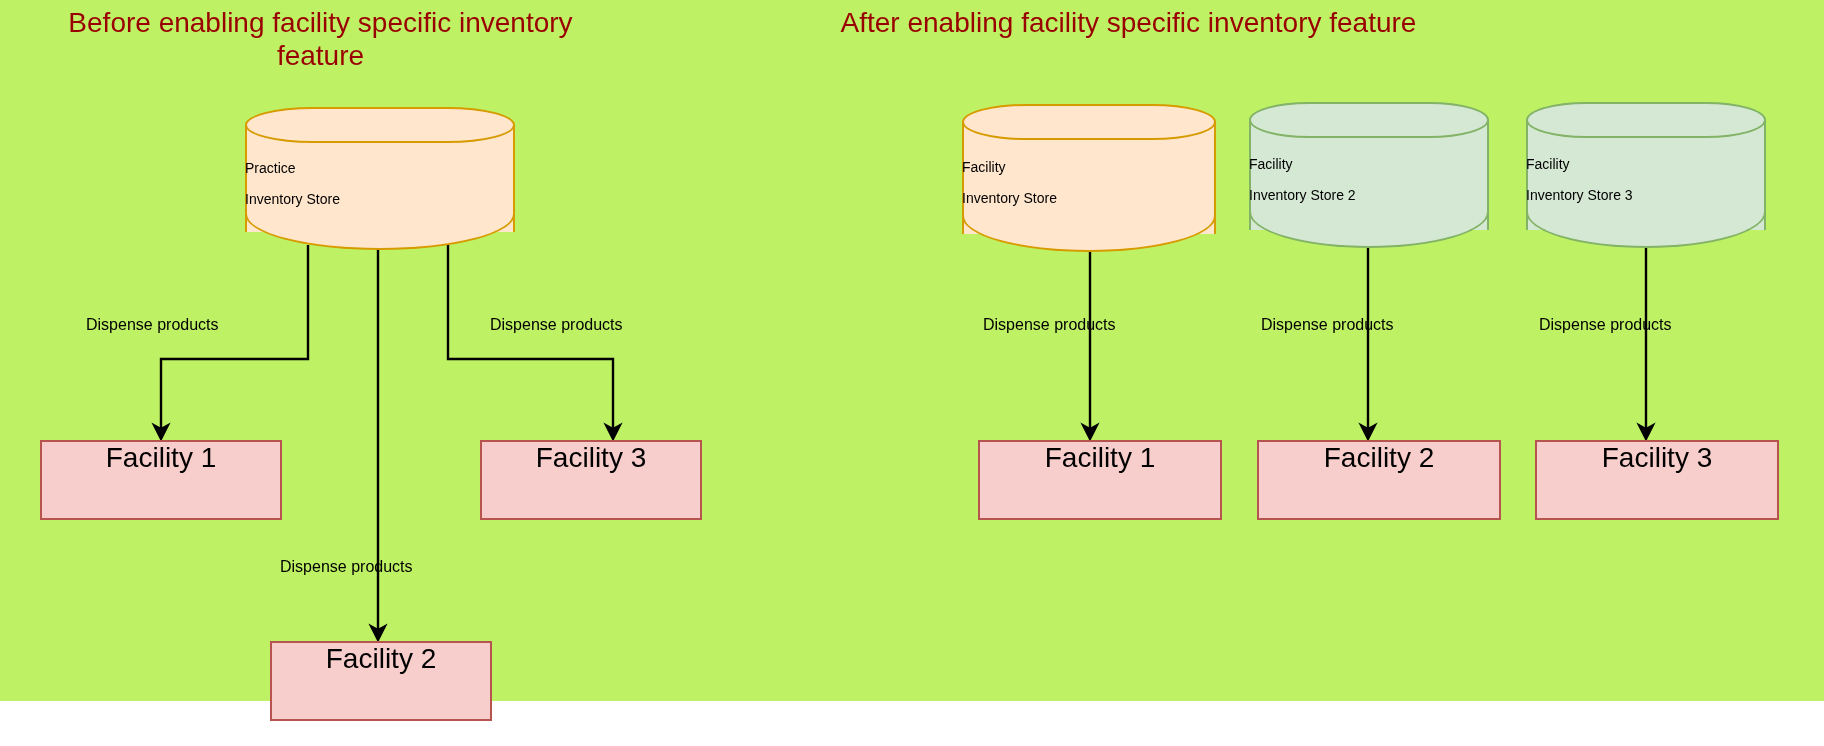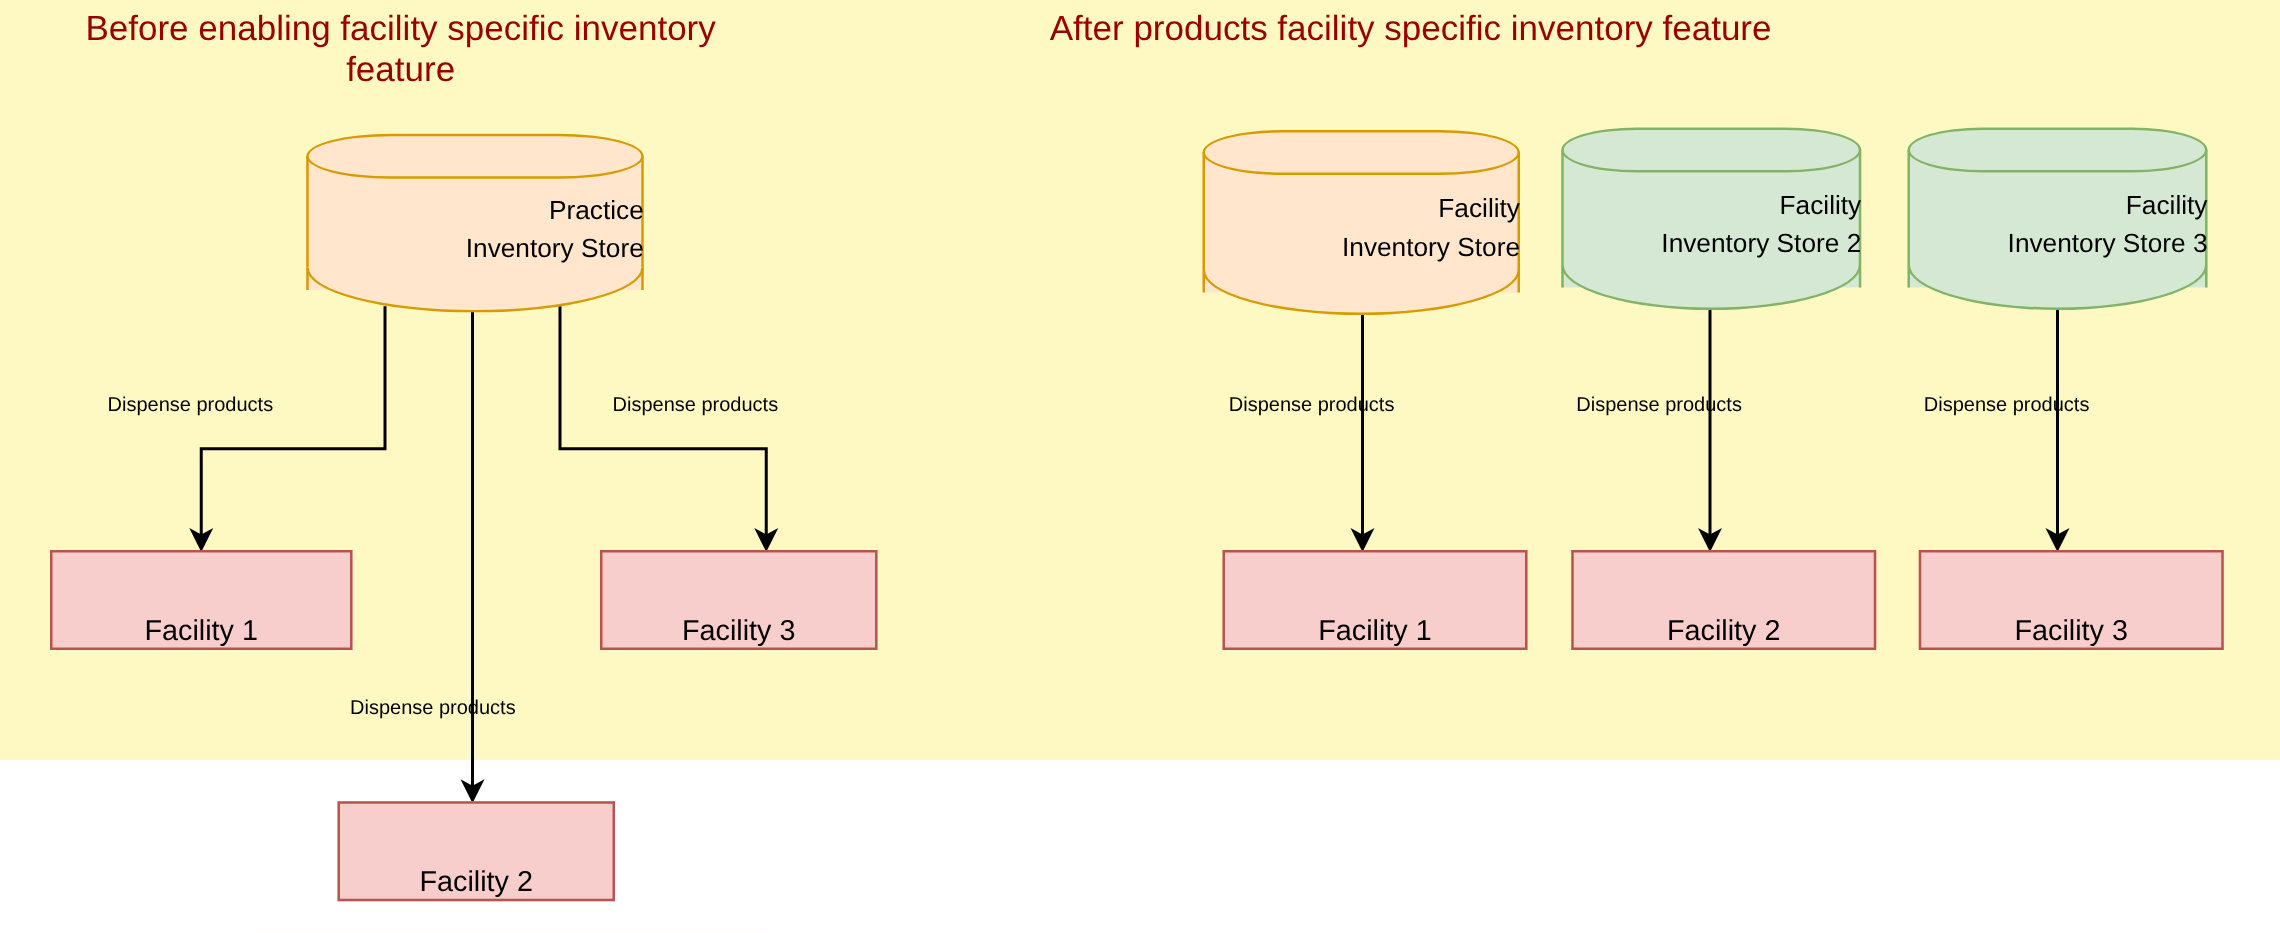--- a/index.html
+++ b/index.html
@@ -9,22 +9,22 @@
   }
   body {
     width: 1824px;
     height: 746px;
     font-family: "Liberation Sans", sans-serif;
     overflow: hidden;
   }
   #stage {
     position: relative;
     width: 1824px;
-    height: 608px;
-    background: #fef9c3;
+    height: 701px;
+    background: #bef264;
   }
 
   
   .panel-title {
     position: absolute;
     text-align: center;
     color: #990000;
     font-size: 28px;
     line-height: 33px;
     font-family: "Liberation Sans", sans-serif;
@@ -70,43 +70,43 @@
     border: 2px solid var(--stroke);
     border-radius: 50% / 100%;
     background: var(--fill);
   }
   .cyl-label {
     position: absolute;
     left: 0;
     right: 0;
     top: 50%;
     transform: translateY(-42%);
-    text-align: right;
-    font-size: 21px;
+    text-align: left;
+    font-size: 14px;
     line-height: 31px;
     color: #000000;
     white-space: pre-line;
     z-index: 3;
   }
 
   
   .cyl-orange { --fill: #ffe6cc; --stroke: #d79b00; }
   
   .cyl-green  { --fill: #d5e8d4; --stroke: #82b366; }
 
   
   .facility-box {
     position: absolute;
     box-sizing: border-box;
     background: #f8cecc;
     border: 2px solid #b85450;
     display: flex;
-    align-items: flex-end;
+    align-items: flex-start;
     justify-content: center;
-    font-size: 23px;
+    font-size: 28px;
     color: #000000;
   }
 
   
   .edge-label {
     position: absolute;
     font-size: 16px;
     line-height: 24px;
     color: #000000;
     white-space: nowrap;
@@ -167,21 +167,21 @@
   </div>
 
   <div class="facility-box" style="left:270px; top:641px; width:222px; height:80px;">
     <span>Facility 2</span>
   </div>
 
   <div class="facility-box" style="left:480px; top:440px; width:222px; height:80px;">
     <span>Facility 3</span>
   </div>
 
-  <div class="panel-title" id="title-after">After products facility specific inventory feature</div>
+  <div class="panel-title" id="title-after">After enabling facility specific inventory feature</div>
 
   <div class="cylinder cyl-orange" style="left:962px; top:104px; width:254px; height:148px;">
     <div class="cyl-body"></div>
     <div class="cyl-bottom"></div>
     <div class="cyl-top"></div>
     <div class="cyl-label">Facility
 Inventory Store</div>
   </div>
 
   <div class="cylinder cyl-green" style="left:1249px; top:102px; width:240px; height:146px;">

